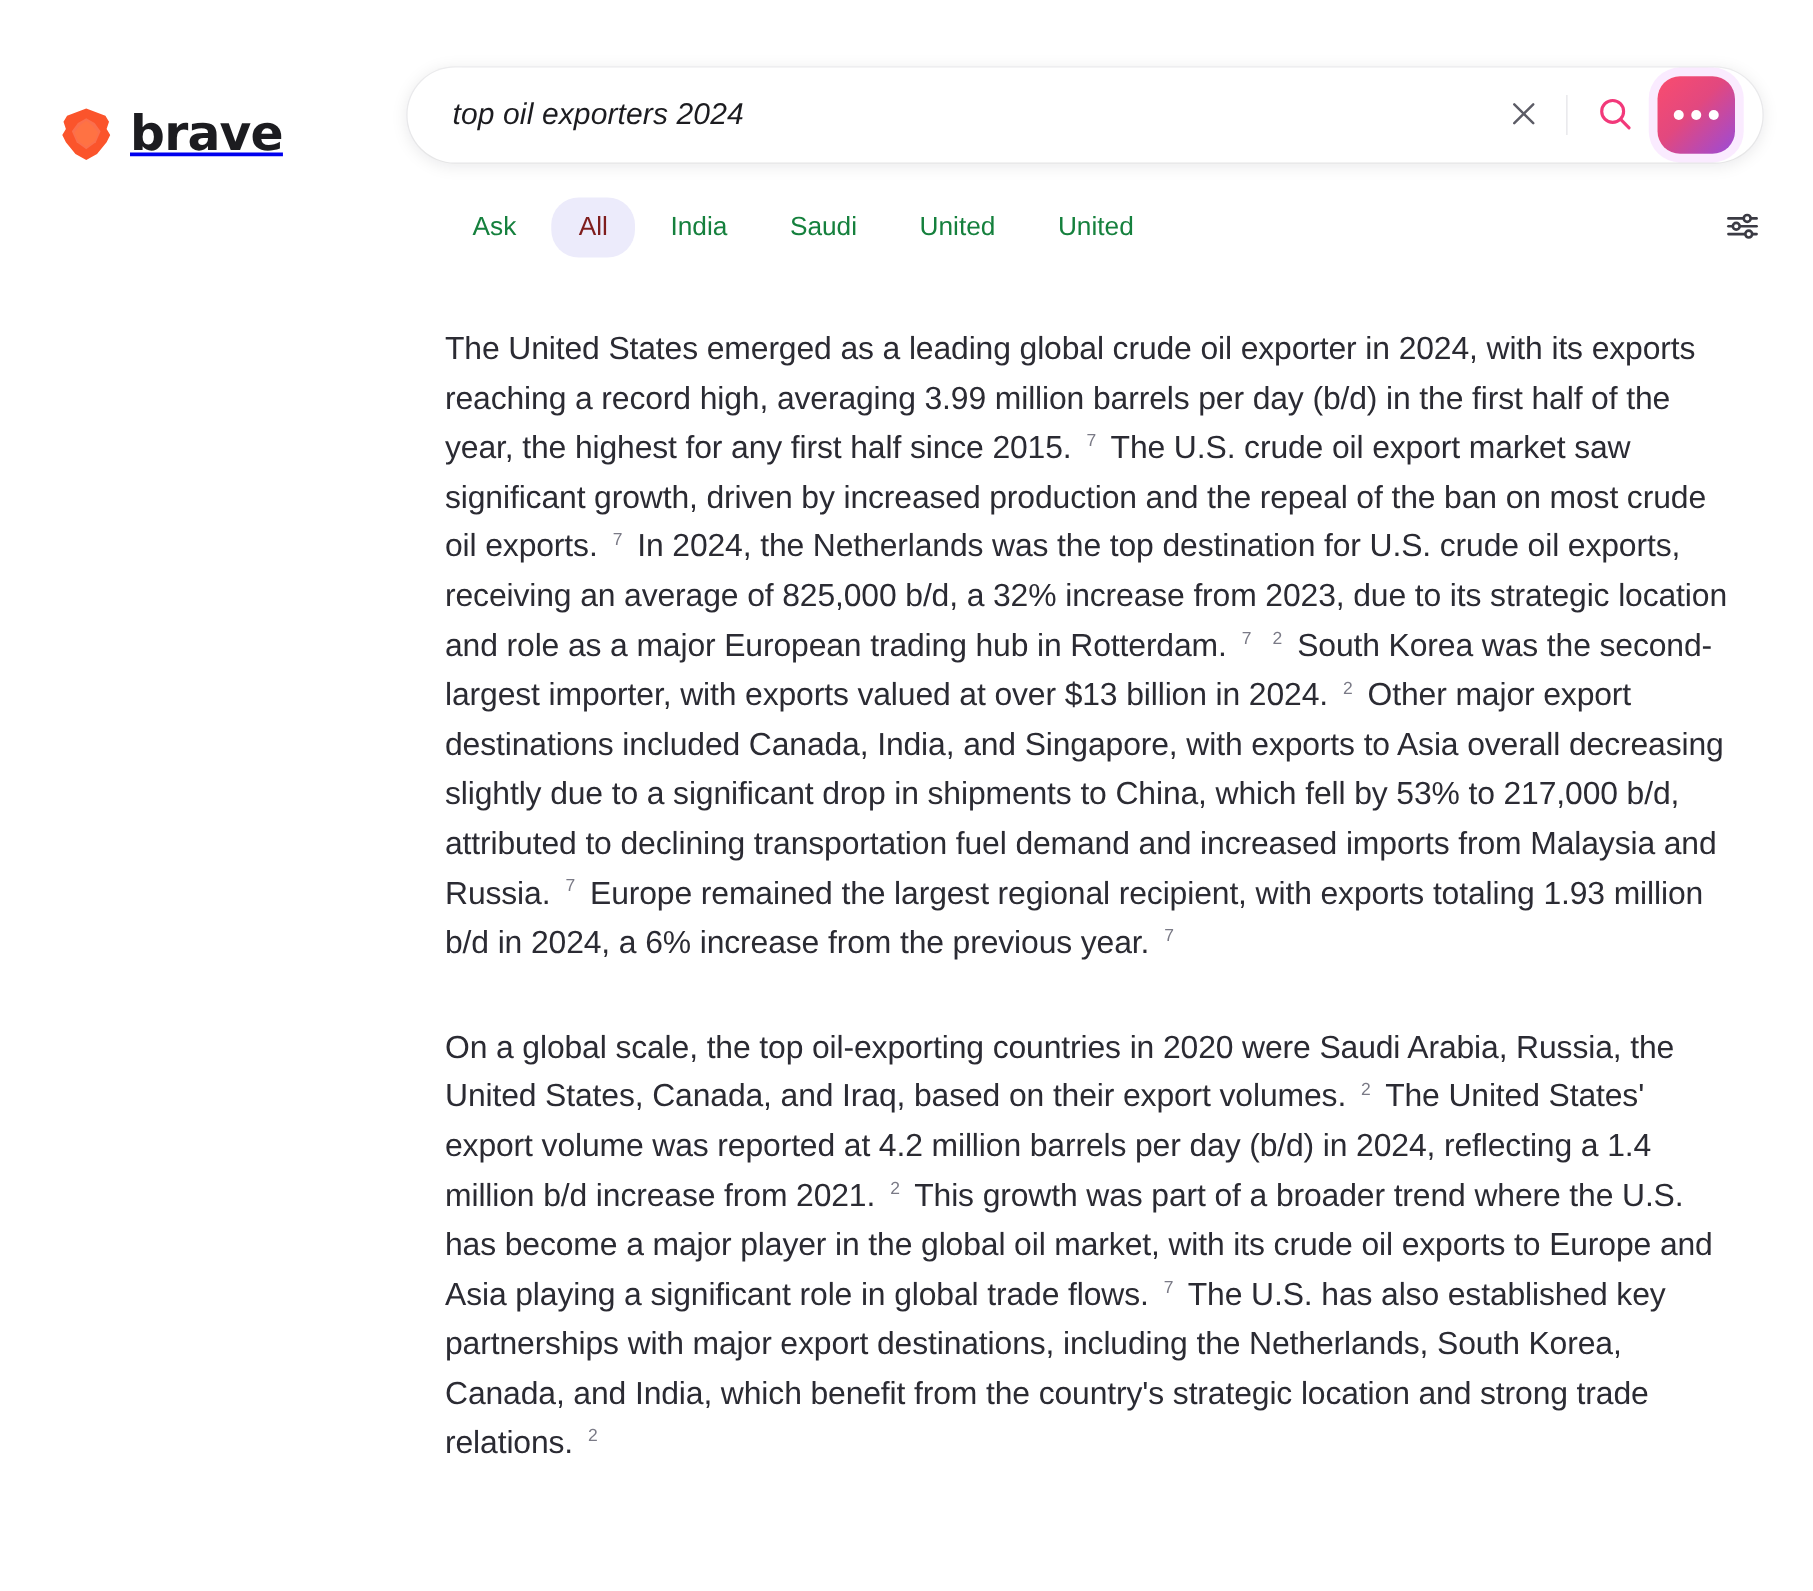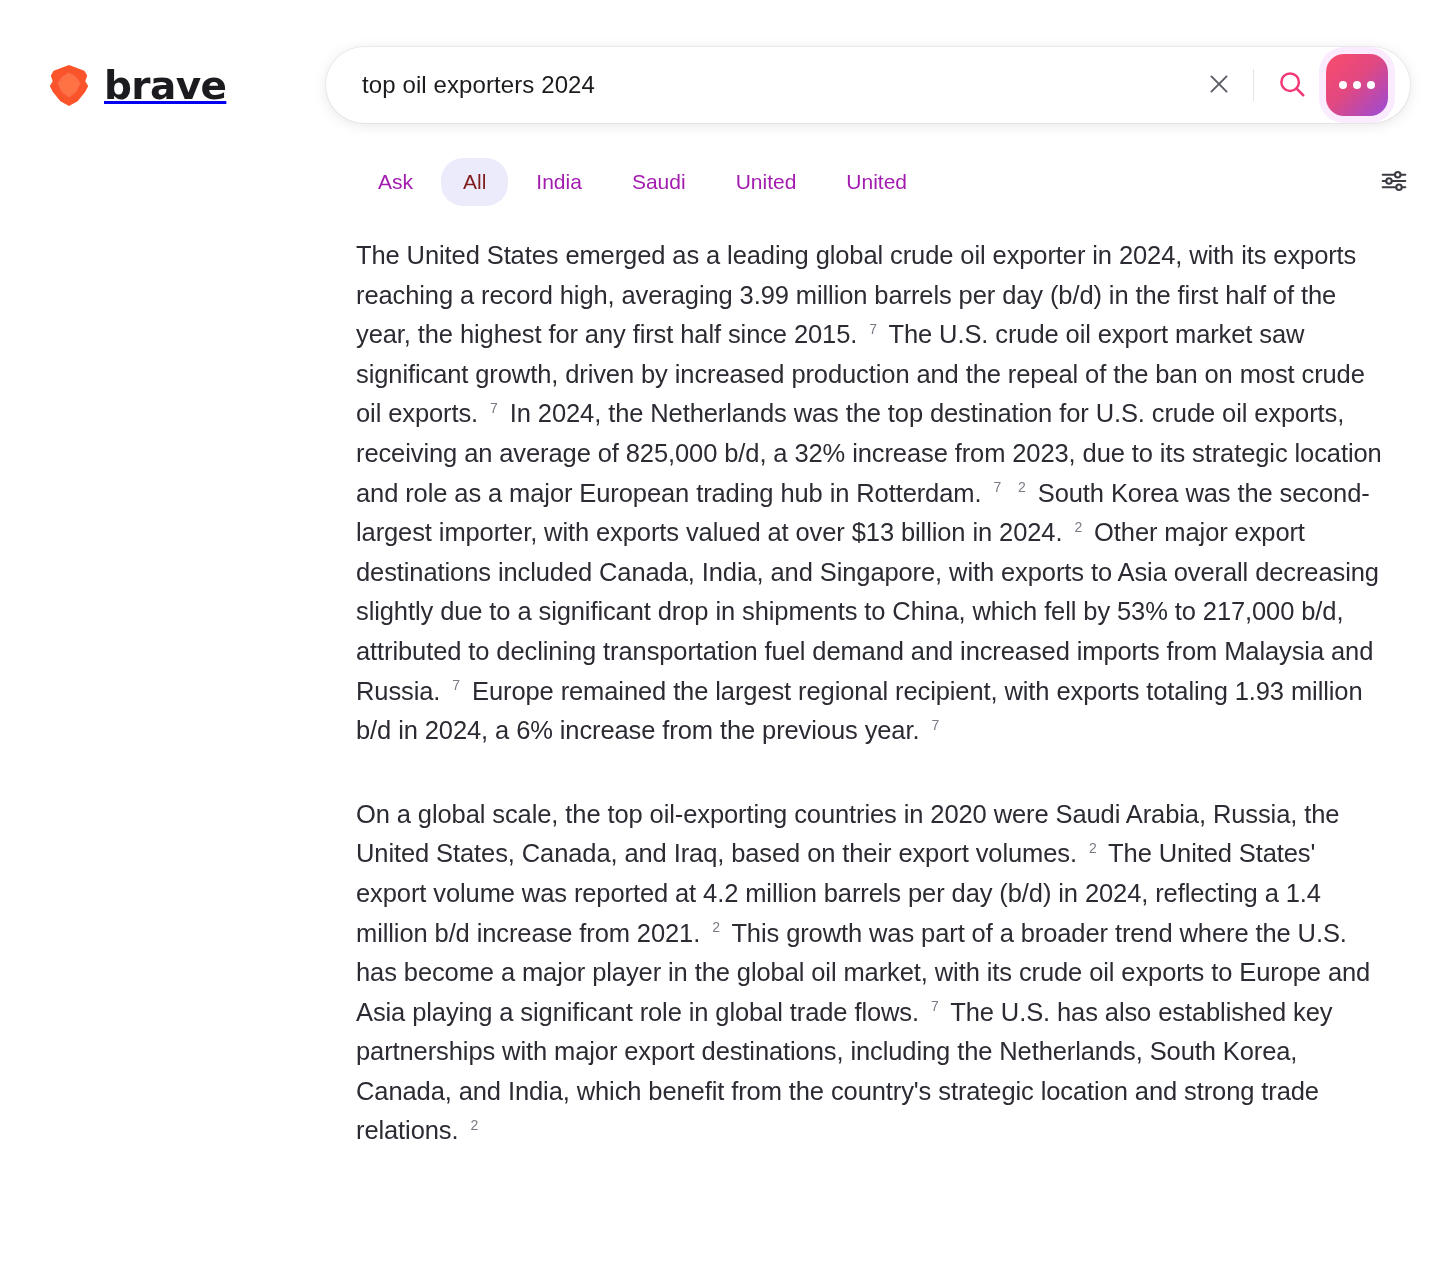--- a/index.html
+++ b/index.html
@@ -16,21 +16,21 @@
     position: relative;
     width: 1450px;
     height: 1273px;
     overflow: hidden;
     background: #fff;
   }
 
   
   .header {
     display: flex;
-    align-items: center;
+    align-items: flex-end;
     padding: 40px 0 0 46px;
     height: 130px;
   }
   .brand {
     display: flex;
     align-items: center;
     gap: 12px;
     width: 280px;
     flex: 0 0 auto;
   }
@@ -63,20 +63,21 @@
   }
   .search-input {
     flex: 1 1 auto;
     border: 0;
     outline: 0;
     background: transparent;
     font-size: 24px;
     color: #1c1c20;
     font-family: "Liberation Sans", sans-serif;
     letter-spacing: 0.1px;
+    font-style: italic;
   }
   .search-input::placeholder { color: #9b9ba3; }
   .icon-btn {
     border: 0;
     background: transparent;
     cursor: pointer;
     display: flex;
     align-items: center;
     justify-content: center;
     padding: 0;
@@ -119,21 +120,21 @@
     height: 60px;
   }
   .tabs {
     display: flex;
     align-items: center;
     gap: 6px;
     flex: 1 1 auto;
   }
   .tab {
     font-size: 21px;
-    color: #a21caf;
+    color: #15803d;
     padding: 12px 22px;
     border-radius: 22px;
     cursor: pointer;
     white-space: nowrap;
     font-family: "Liberation Sans", sans-serif;
   }
   .tab.active {
     background: #ecebfb;
     color: #7f1d1d;
     font-weight: 400;
@@ -141,21 +142,21 @@
   .filter-icon {
     color: #3b3b44;
     width: 32px; height: 32px;
     cursor: pointer;
   }
 
   
   .content {
     padding-left: 356px;
     padding-right: 62px;
-    margin-top: 24px;
+    margin-top: 48px;
   }
   .para {
     font-size: 25.5px;
     line-height: 39.6px;
     color: #2b2b33;
     margin: 0 0 44px 0;
     font-family: "Liberation Sans", sans-serif;
     letter-spacing: -0.1px;
   }
   .cite {

